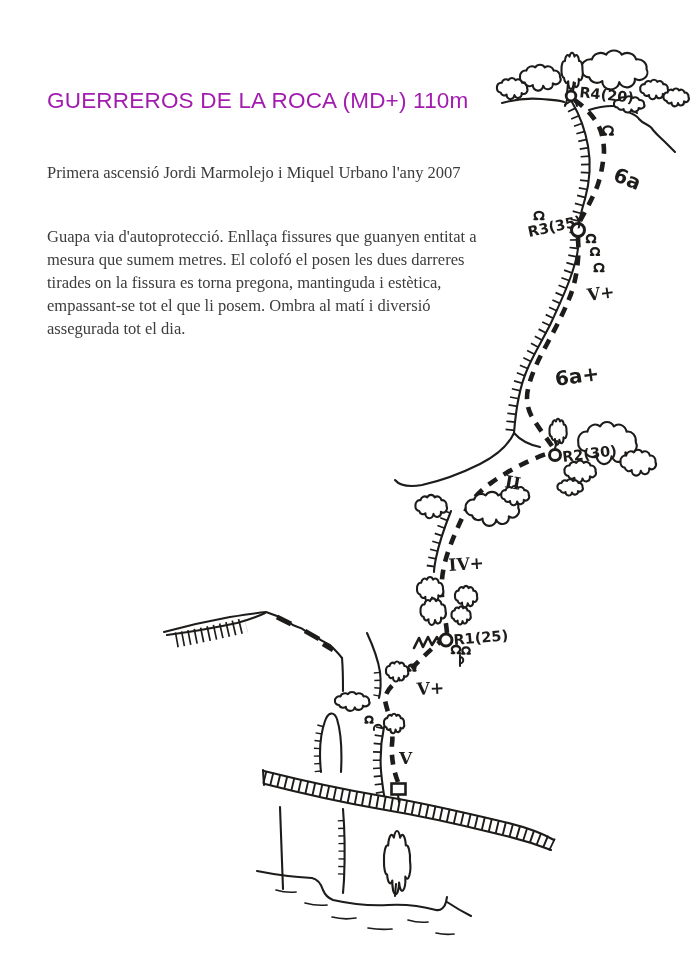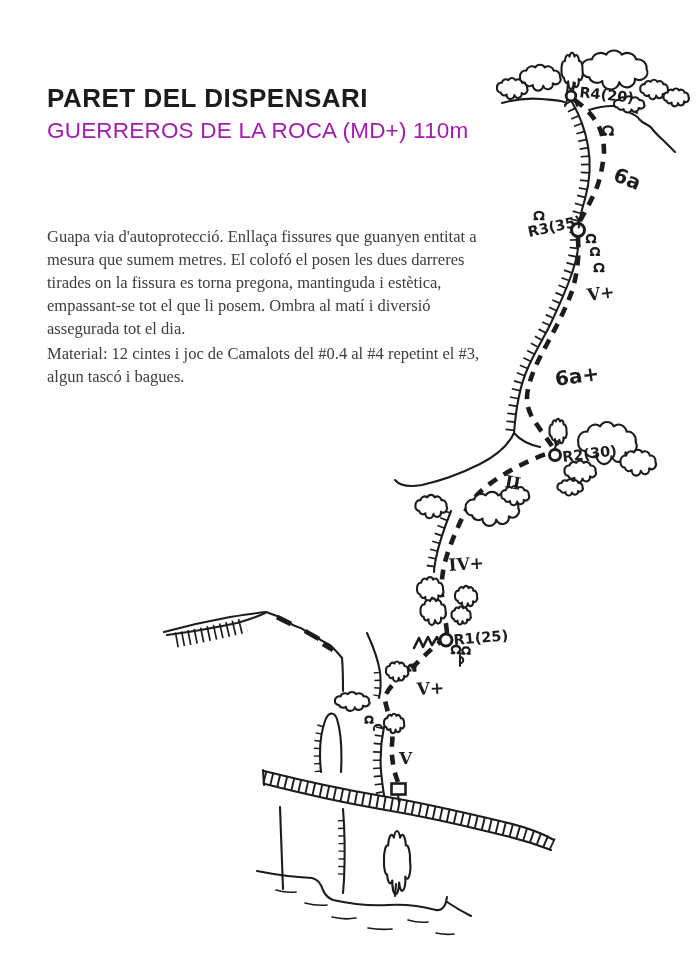--- a/index.html
+++ b/index.html
@@ -181,19 +181,18 @@
       <text class="lbl" x="563" y="462" transform="rotate(-7 563 462)">R2(30)</text>
       <text class="grade" x="504" y="487" font-size="16" transform="rotate(10 504 487)">II</text>
       <text class="grade" x="449" y="571" font-size="16.5" transform="rotate(-4 449 571)">IV+</text>
       <text class="lbl" x="454" y="645" transform="rotate(-5 454 645)">R1(25)</text>
       <text class="grade" x="417" y="695" font-size="18" transform="rotate(-3 417 695)">V+</text>
       <text class="grade" x="399" y="764" font-size="17">V</text>
     </g>
   </svg>
 
   <header class="head">
-    <h1>PARET DEL DISPENSARI</h1>
     <h2>GUERREROS DE LA ROCA (MD+) 110m</h2>
   </header>
+  <p class="byline">Primera ascensió Jordi Marmolejo i Miquel Urbano l'any 2007</p>
   <p class="desc">Guapa via d'autoprotecció. Enllaça fissures que guanyen entitat a mesura que sumem metres. El colofó el posen les dues darreres tirades on la fissura es torna pregona, mantinguda i estètica, empassant-se tot el que li posem. Ombra al matí i diversió assegurada tot el dia.</p>
-  <p class="material">Material: 12 cintes i joc de Camalots del #0.4 al #4 repetint el #3, algun tascó i bagues.</p>
 
 </div>
 
 </body></html>

